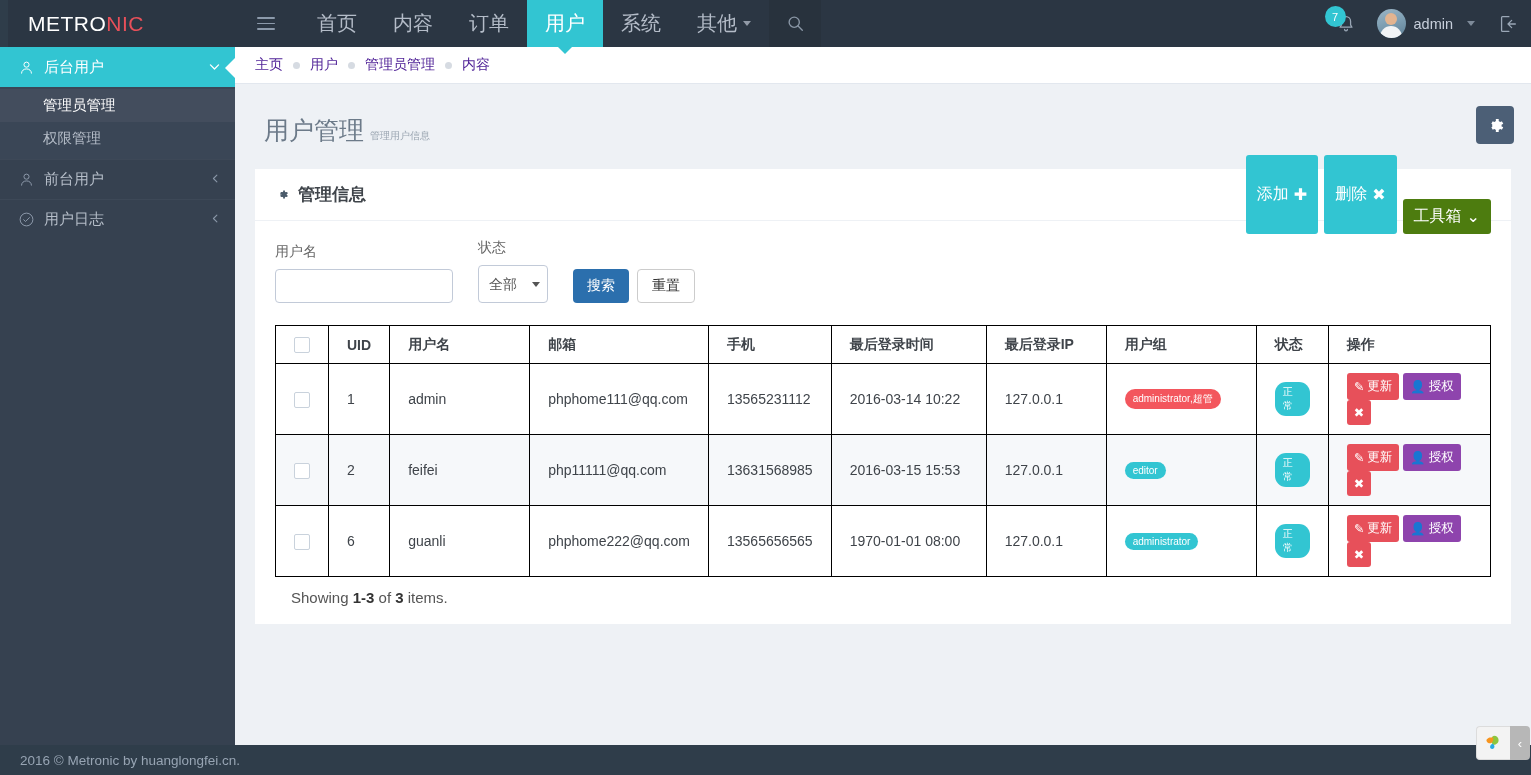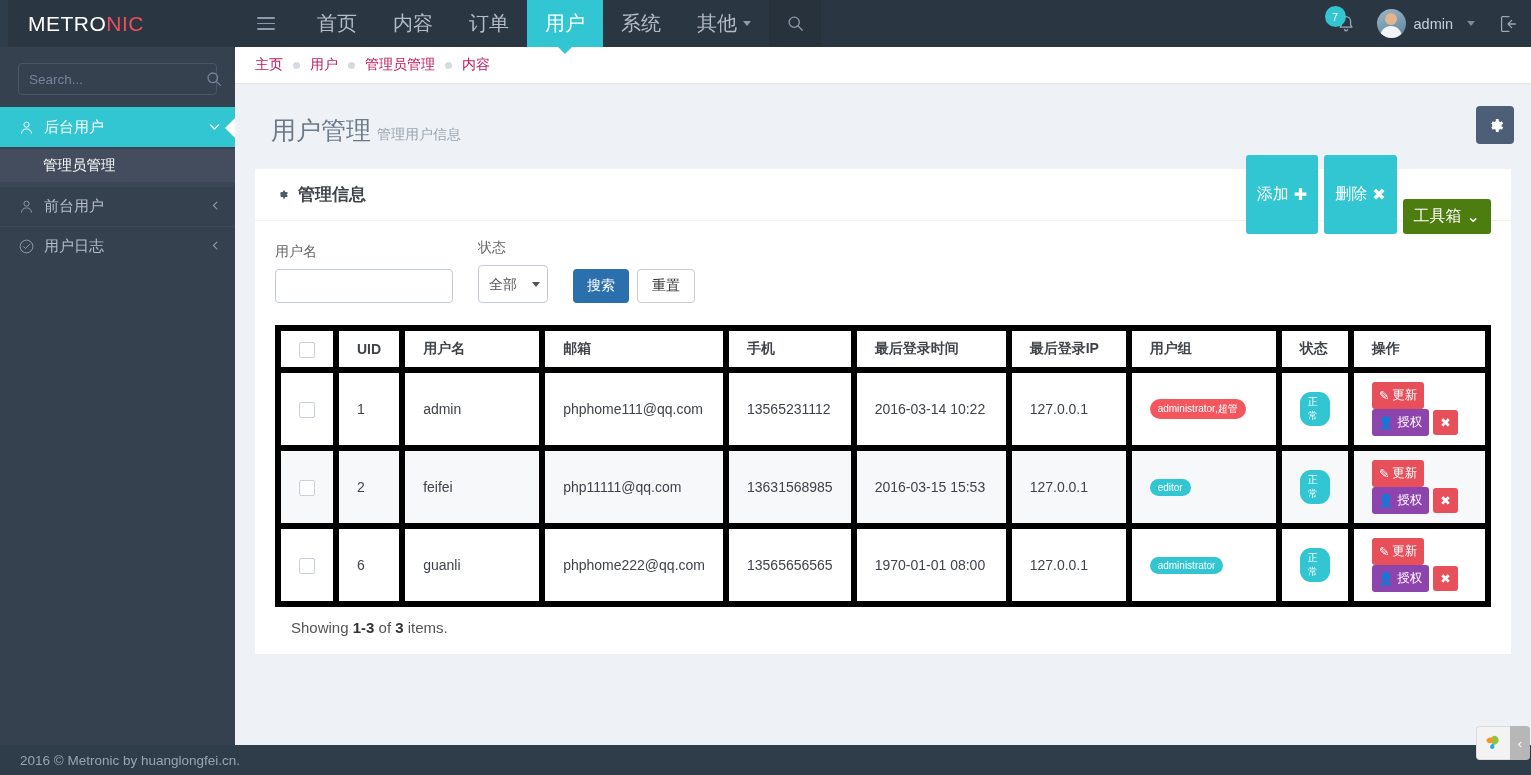--- a/index.html
+++ b/index.html
@@ -131,31 +131,31 @@
   
   .content-wrap {
     position: absolute; top: 47px; left: 235px; right: 0; bottom: 0;
     background: #eef1f5; overflow: hidden;
   }
   .page-bar {
     height: 37px; border-bottom: 1px solid #e2e7ee; background: #fff;
     display:flex; align-items:center; padding-left: 20px;
   }
   .breadcrumb { display:flex; align-items:center; gap: 0; font-size: 14px; }
-  .breadcrumb a { color: #be185d; text-decoration:none; cursor:pointer; }
+  .breadcrumb a { color: #4c1d95; text-decoration:none; cursor:pointer; }
   .breadcrumb .sep {
     width: 7px; height: 7px; border-radius: 50%; background: #d6dbe2; margin: 0 10px;
     display:inline-block;
   }
   .content-inner { padding: 18px 20px 0 20px; background:#eef1f5; height: 100%; }
   .page-title {
-    font-size: 25px; color: #6c7a89; font-weight: 300; margin: 12px 0 22px 16px;
+    font-size: 25px; color: #6c7a89; font-weight: 300; margin: 12px 0 22px 9px;
     display:flex; align-items: baseline;
   }
-  .page-title small { font-size: 14px; color: #9aa5b1; margin-left: 6px; font-weight: 400; }
+  .page-title small { font-size: 10px; color: #9aa5b1; margin-left: 6px; font-weight: 400; }
 
   .settings-btn {
     position: absolute; right: 17px; top: 59px;
     width: 38px; height: 38px; border-radius: 4px; background: #4c5f76;
     display:flex; align-items:center; justify-content:center; cursor:pointer;
   }
 
   
   .portlet { background: #fff; border-radius: 0; }
   .portlet-head {
@@ -191,21 +191,21 @@
     position:absolute; right:8px; top:50%; margin-top:-2px; pointer-events:none;
     width:0;height:0;border-left:4px solid transparent;border-right:4px solid transparent;
     border-top:5px solid #555;
   }
   .btn-search { background:#2b6fad; color:#fff; border:0; border-radius:4px; height:34px; padding:0 14px; font-size:14px; cursor:pointer; font-family:inherit;}
   .btn-reset { background:#fff; color:#333; border:1px solid #ccc; border-radius:4px; height:34px; padding:0 14px; font-size:14px; cursor:pointer; font-family:inherit;}
 
   
   table.grid { width: 100%; border-collapse: collapse; border:1px solid #e7ecf1; }
   table.grid th, table.grid td {
-    border: 6px solid #000000; padding: 9px 18px; font-size: 14px; color: #3f444a;
+    border: 1px solid #000000; padding: 9px 18px; font-size: 14px; color: #3f444a;
     text-align: left; vertical-align: middle;
   }
   table.grid th { font-weight: 700; height: 38px; }
   table.grid tbody tr:nth-child(even) { background: #f6f8fa; }
   table.grid td { height: 39px; }
   .cb {
     width: 16px; height: 16px; border: 1px solid #c9d2dc; border-radius: 2px;
     display:inline-block; background:#fff; cursor:pointer; vertical-align: middle;
   }
   .col-cb { width: 34px; text-align:center !important; }
@@ -305,48 +305,42 @@
     <div class="logout-box">
       <svg width="22" height="22" viewBox="0 0 24 24" fill="none" stroke="#9aa7b6" stroke-width="1.4">
         <path d="M13 4H6a1 1 0 0 0-1 1v14a1 1 0 0 0 1 1h7" stroke-linecap="round" stroke-linejoin="round"></path>
         <path d="M16 8l-4 4 4 4M12 12h8" stroke-linecap="round" stroke-linejoin="round"></path>
       </svg>
     </div>
   </div>
 </div>
 
 <div class="sidebar">
-  <div class="side-search">
-    <div class="box">
-      <input type="text" placeholder="Search..." style="">
-      <svg width="16" height="16" viewBox="0 0 20 20" fill="none" stroke-width="1.6">
-        <circle cx="8.5" cy="8.5" r="6"></circle>
-          <line x1="13" y1="13" x2="18" y2="18" stroke-linecap="round"></line>
-      </svg>
-    </div>
-  </div>
 
   <div class="side-item active">
     <span class="ico">
       <svg width="17" height="17" viewBox="0 0 24 24" fill="none" stroke="#fff" stroke-width="1.4">
         <circle cx="12" cy="8" r="3.6"></circle>
           <path d="M5 20c0-3.6 3.1-6 7-6s7 2.4 7 6" stroke-linecap="round"></path>
       </svg>
     </span>
     <span>后台用户</span>
     <span class="arrow">
       <svg width="13" height="13" viewBox="0 0 16 16" fill="none" stroke="currentColor" stroke-width="1.6">
           <path d="M3 6l5 5 5-5" stroke-linecap="round" stroke-linejoin="round"></path>
         </svg>
     </span>
   </div>
 
   <div class="sub-menu">
     <div class="sub-item active">
         <span>管理员管理</span>
+      </div>
+    <div class="sub-item">
+        <span>权限管理</span>
       </div>
   </div>
 
   <div class="side-item">
     <span class="ico">
       <svg width="17" height="17" viewBox="0 0 24 24" fill="none" stroke="#8d99aa" stroke-width="1.4">
         <circle cx="12" cy="8" r="3.6"></circle>
           <path d="M5 20c0-3.6 3.1-6 7-6s7 2.4 7 6" stroke-linecap="round"></path>
       </svg>
     </span>

